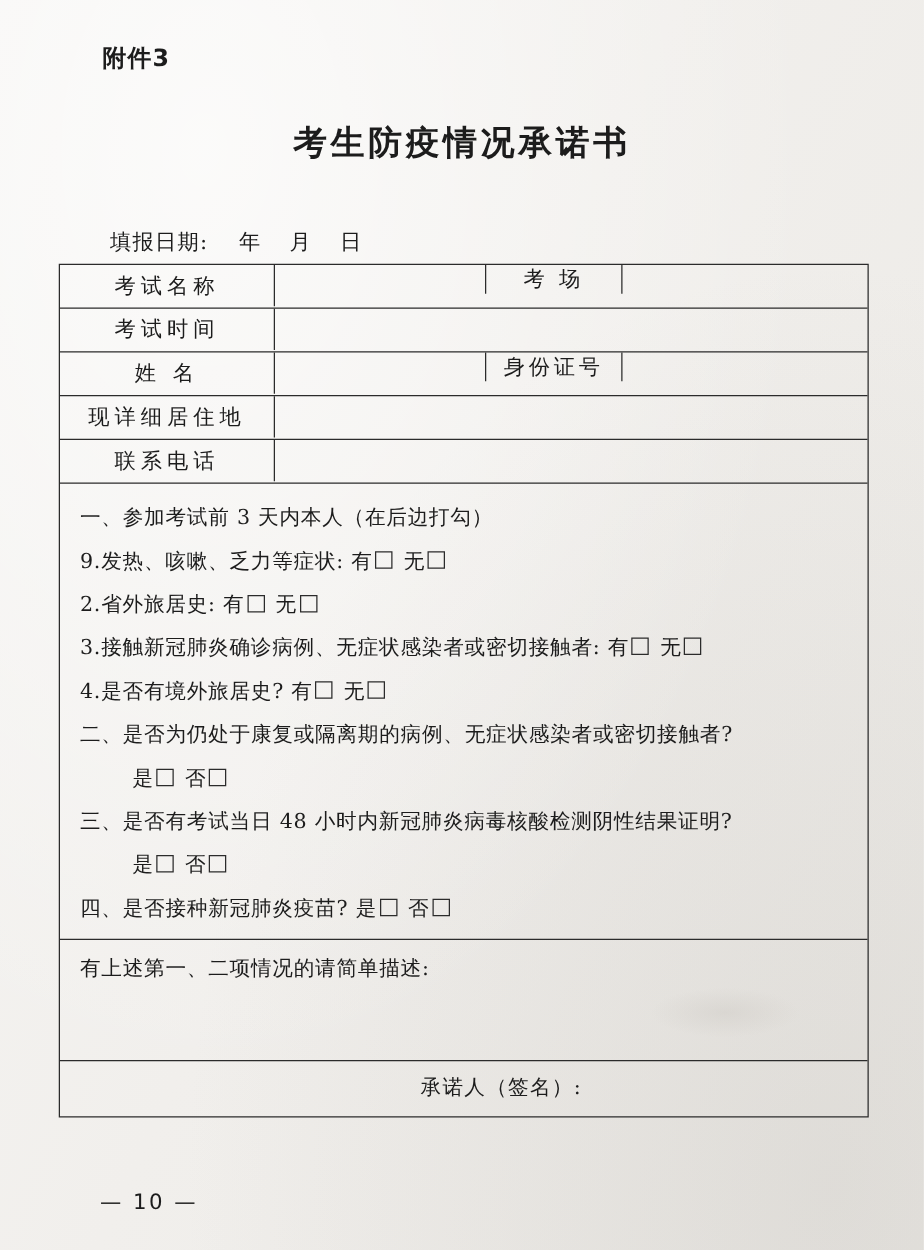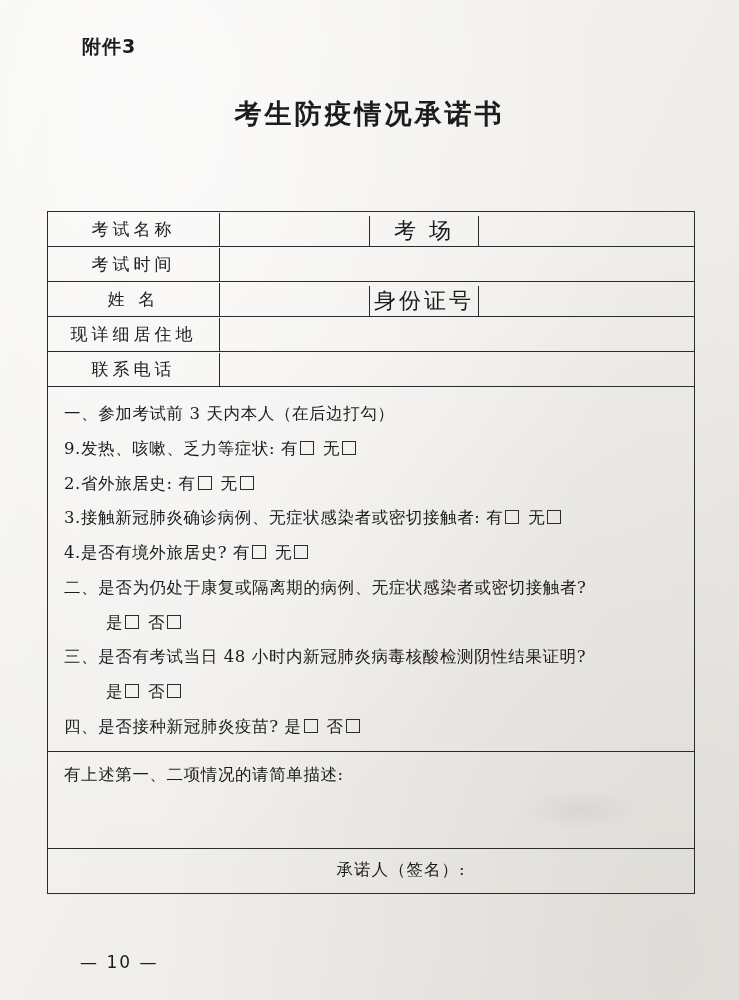--- a/index.html
+++ b/index.html
@@ -63,22 +63,21 @@
     left: 47px;
     top: 211px;
     width: 648px;
     border: 1.6px solid #2b2b2b;
     box-sizing: border-box;
   }
   .row {
     display: flex;
     border-bottom: 1.4px solid #2b2b2b;
     min-height: 34px;
-    align-items: flex-end;
-    gap: 19px;
+    align-items: flex-start;
   }
   .row:last-child { border-bottom: none; }
 
   .cell-label {
     width: 172px;
     box-sizing: border-box;
     display: flex;
     align-items: center;
     justify-content: center;
     font-size: 17px;
@@ -89,21 +88,21 @@
   .cell-value {
     flex: 1;
     box-sizing: border-box;
   }
   .cell-label2 {
     width: 110px;
     box-sizing: border-box;
     display: flex;
     align-items: center;
     justify-content: center;
-    font-size: 22px;
+    font-size: 17px;
     letter-spacing: 3px;
     border-left: 1.4px solid #2b2b2b;
     border-right: 1.4px solid #2b2b2b;
   }
   .cell-value2 {
     width: 196px;
     box-sizing: border-box;
   }
   .cell-value-wide {
     flex: 1;
@@ -168,20 +167,26 @@
 <body>
 
 <div class="page">
   <div class="paper-shade"></div>
   <div class="smudge" style="left:520px; top:790px;"></div>
 
   <div class="attachment">附件3</div>
 
   <div class="doc-title">考生防疫情况承诺书</div>
 
+  <div class="fill-date">
+    <span class="lbl">填报日期:</span>
+    <span class="y">年</span>
+    <span class="m">月</span>
+    <span class="d">日</span>
+  </div>
 
   <div class="form">
 
     <div class="row">
       <div class="cell-label">考试名称</div>
       <div class="cell-value"></div>
       <div class="cell-label2">考  场</div>
       <div class="cell-value2"></div>
     </div>
 

